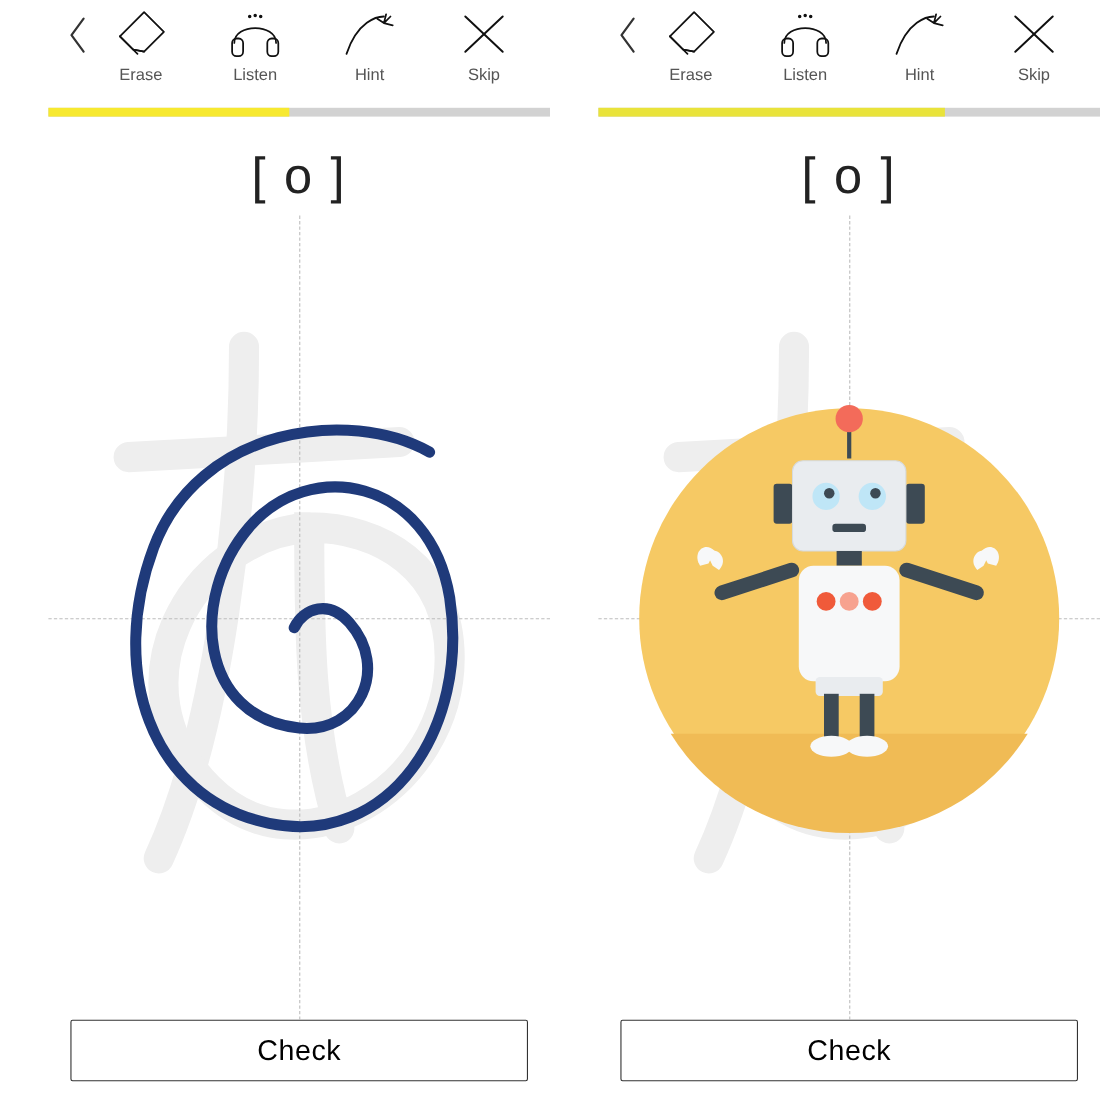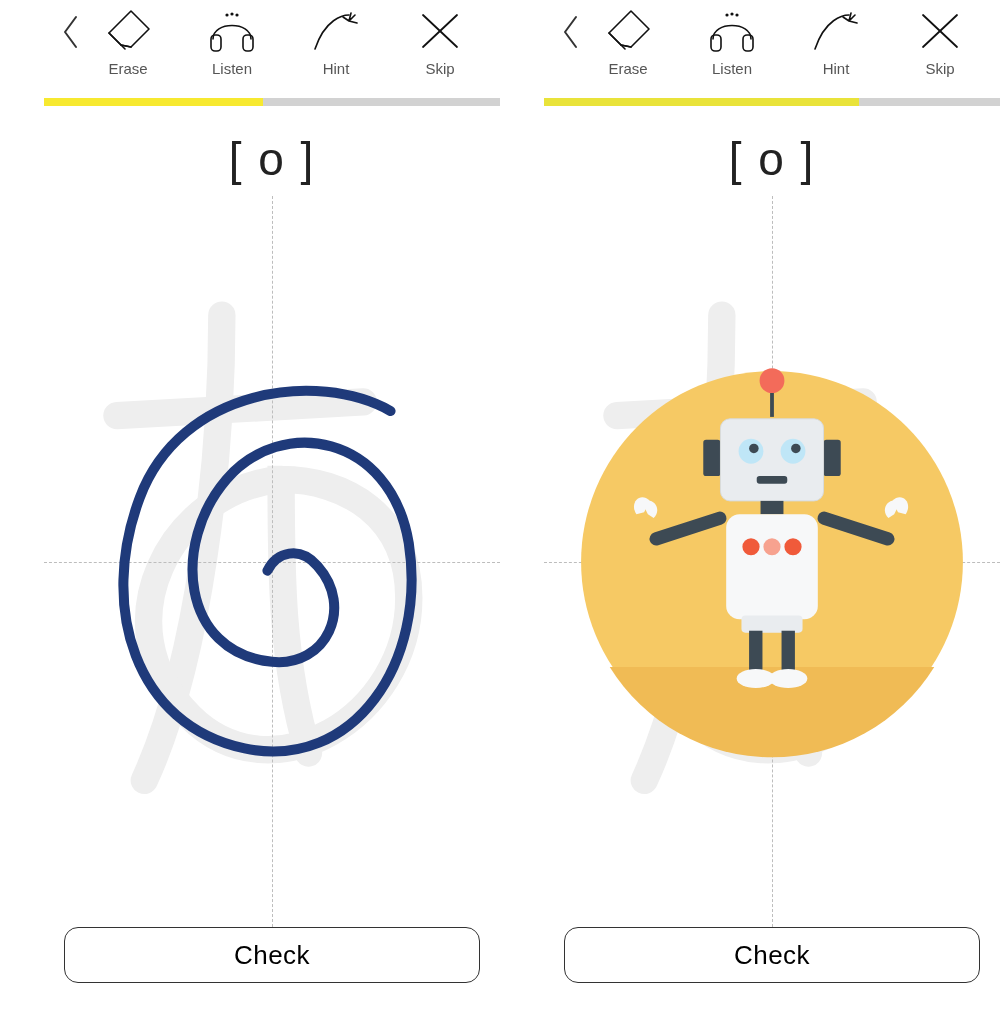--- a/index.html
+++ b/index.html
@@ -26,21 +26,21 @@
   .canvas-area { position:relative; flex:1; margin-top: 10px; }
   .guides-v { position:absolute; left:50%; top:0; bottom:0; border-left:1px dashed #bdbdbd; }
   .guides-h { position:absolute; top:50%; left:0; right:0; border-top:1px dashed #bdbdbd; }
   .ghost-char { position:absolute; inset:0; display:flex; align-items:center; justify-content:center; }
   .ghost-char svg { width: 100%; height: 100%; }
   .drawing { position:absolute; inset:0; }
   .illustration { position:absolute; inset:0; display:flex; align-items:center; justify-content:center; }
 
   
   .check-wrap { padding: 0 20px 28px 20px; }
-  .check-btn { width:100%; height: 56px; border:1.5px solid #333; border-radius: 14px; background:#fff; font-size: 26px; font-weight:300; letter-spacing:0.5px; cursor:pointer; }
+  .check-btn { width:100%; height: 56px; border:1.5px solid #333; border-radius: 2px; background:#fff; font-size: 26px; font-weight:300; letter-spacing:0.5px; cursor:pointer; }
 
 </style>
 </head>
 <body>
 
 <div class="app">
 
   <div class="pane">
     <div class="toolbar">
       <div class="back-btn">

